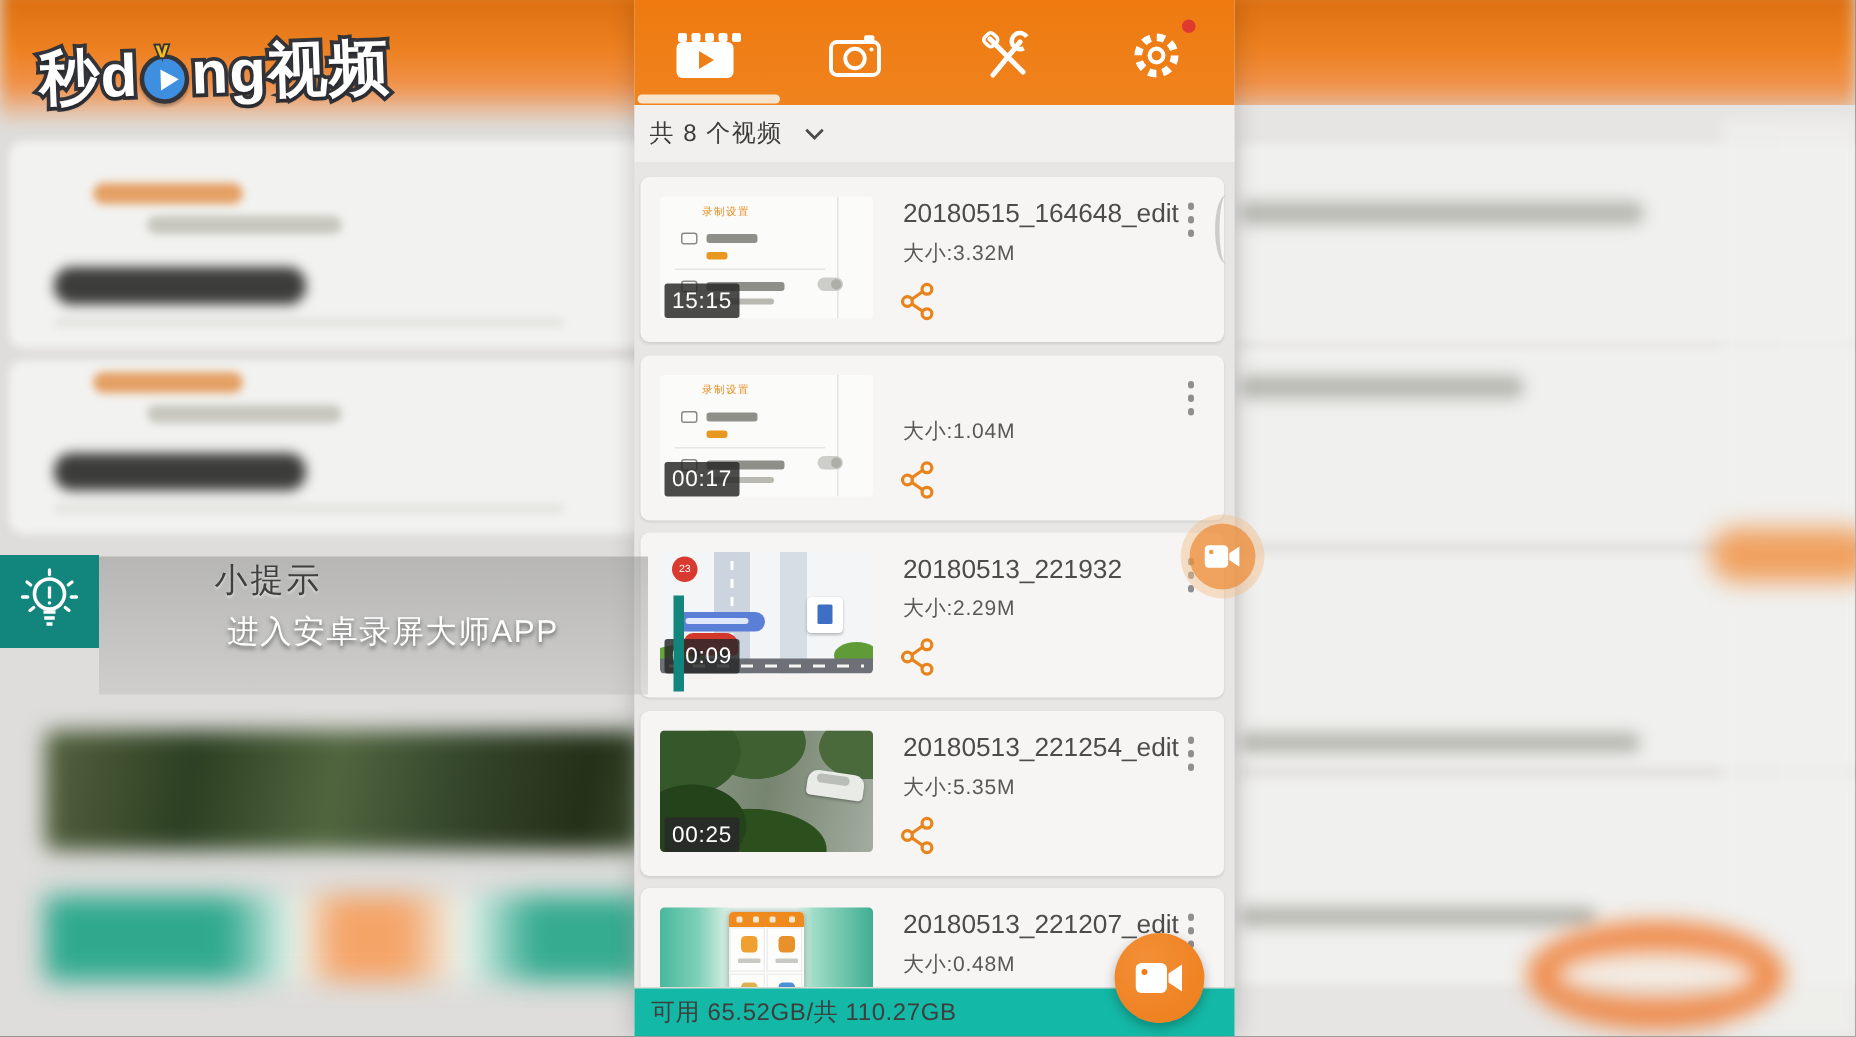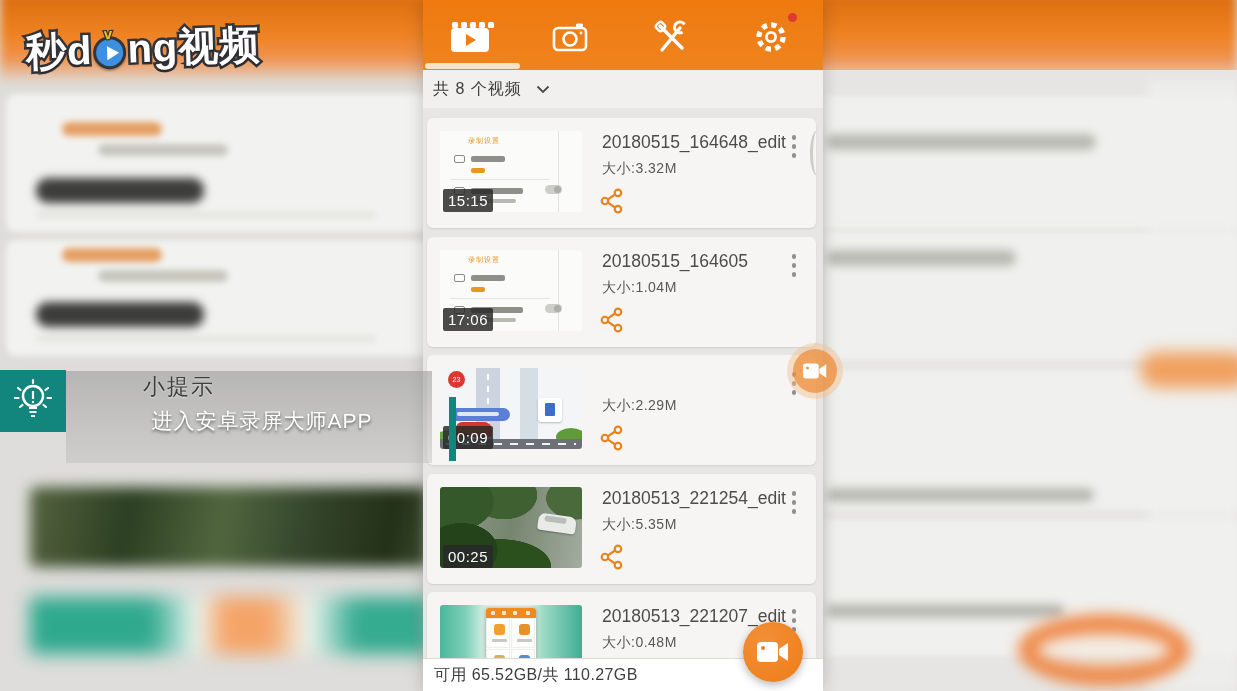--- a/index.html
+++ b/index.html
@@ -106,21 +106,21 @@
 
   .th-grid { background:linear-gradient(90deg,#49b89b 0%,#7fd0b8 18%,#cdeadd 30%,#ecf6f0 36%,#ecf6f0 64%,#9fdcc6 72%,#3fae92 100%); }
   .th-grid .phone { position:absolute; left:46px; top:3px; width:50px; height:78px; background:#fff; border-radius:3px;
     box-shadow:0 0 4px rgba(0,0,0,.35); }
   .th-grid .phead { position:absolute; left:0; top:0; width:50px; height:10px; background:#ef8b1e; border-radius:3px 3px 0 0; }
   .th-grid .phead i { position:absolute; top:3px; width:4px; height:4px; background:#fde6cb; border-radius:1px; }
   .th-grid .tile { position:absolute; width:24px; height:30px; border:0.5px solid #eee; background:#fdfdfc; }
   .th-grid .tic { position:absolute; left:7px; top:5px; width:11px; height:11px; border-radius:3px; }
   .th-grid .tbar { position:absolute; left:5px; top:20px; width:15px; height:3px; background:#c9c9c3; border-radius:1px; }
 
-  .bottom-bar { position:absolute; left:0; top:658px; width:400px; height:33px; background:#ffffff; border-top:1px solid #dbdad6;
+  .bottom-bar { position:absolute; left:0; top:658px; width:400px; height:33px; background:#14b8a6; border-top:1px solid #dbdad6;
     display:flex; align-items:center; padding-left:11px; font-size:16px; color:#3e3e3e; letter-spacing:.4px; }
 
   .fab { position:absolute; left:320px; top:622px; width:60px; height:60px; border-radius:50%;
     background:radial-gradient(circle at 35% 30%,#f28f36,#ee7d1a); box-shadow:0 3px 8px rgba(0,0,0,.28);
     display:flex; align-items:center; justify-content:center; cursor:pointer; }
   .minifab { left:793px; top:349px; width:44px; height:44px; border-radius:50%; background:rgba(238,143,58,.8);
     box-shadow:0 0 0 6px rgba(244,190,140,.45); display:flex; align-items:center; justify-content:center; cursor:pointer; z-index:9; }
 
   .curve { position:absolute; left:387px; top:22px; width:15px; height:46px;
     border-left:3px solid #c8c8c4; border-radius:50%; opacity:.9; }
@@ -274,22 +274,21 @@
             <div class="bar" style="left:31px;top:25px;width:34px;height:6px;"></div>
           <div class="obar" style="left:31px;top:37px;width:14px;height:5px;"></div>
           <div class="divi"></div>
           <div class="fold" style="left:14px;top:56px;"></div>
             <div class="bar" style="left:31px;top:57px;width:52px;height:6px;"></div>
           <div class="bar" style="left:34px;top:68px;width:42px;height:4px;background:#b9b9b1;"></div>
           <div class="tgl">
               <i></i>
             </div>
         </div>
-        <div class="badge">17:06</div>
-        <div class="vname">20180515_164605</div>
+        <div class="badge">00:17</div>
         <div class="vsize">大小:1.04M</div>
         <svg class="share" viewBox="0 0 24 24">
           <circle cx="17.5" cy="4.5" r="3" fill="none" stroke="#e8841c" stroke-width="2"></circle>
           <circle cx="5.5" cy="12" r="3" fill="none" stroke="#e8841c" stroke-width="2"></circle>
           <circle cx="17.5" cy="19.5" r="3" fill="none" stroke="#e8841c" stroke-width="2"></circle>
           <path d="M8.2 10.6 L14.8 6 M8.2 13.5 L14.8 18" stroke="#e8841c" stroke-width="2"></path>
         </svg>
         <div class="dots">
             <i></i>
             <i></i>
@@ -312,20 +311,21 @@
           <div class="bush1"></div>
             <div class="bush2"></div>
           <div class="strip">
               <i></i>
             </div>
           <div class="car">
               <i></i>
             </div>
         </div>
         <div class="badge">00:09</div>
+        <div class="vname">20180513_221932</div>
         <div class="vsize">大小:2.29M</div>
         <svg class="share" viewBox="0 0 24 24">
           <circle cx="17.5" cy="4.5" r="3" fill="none" stroke="#e8841c" stroke-width="2"></circle>
           <circle cx="5.5" cy="12" r="3" fill="none" stroke="#e8841c" stroke-width="2"></circle>
           <circle cx="17.5" cy="19.5" r="3" fill="none" stroke="#e8841c" stroke-width="2"></circle>
           <path d="M8.2 10.6 L14.8 6 M8.2 13.5 L14.8 18" stroke="#e8841c" stroke-width="2"></path>
         </svg>
         <div class="dots">
             <i></i>
             <i></i>

